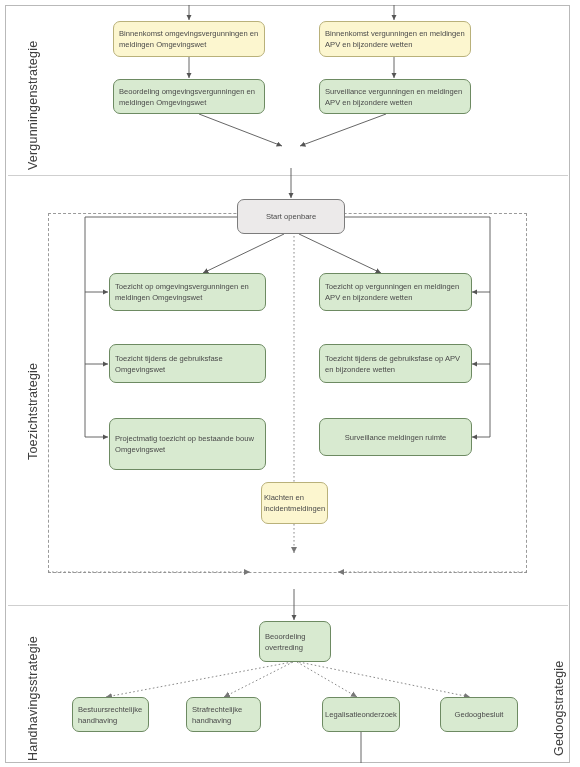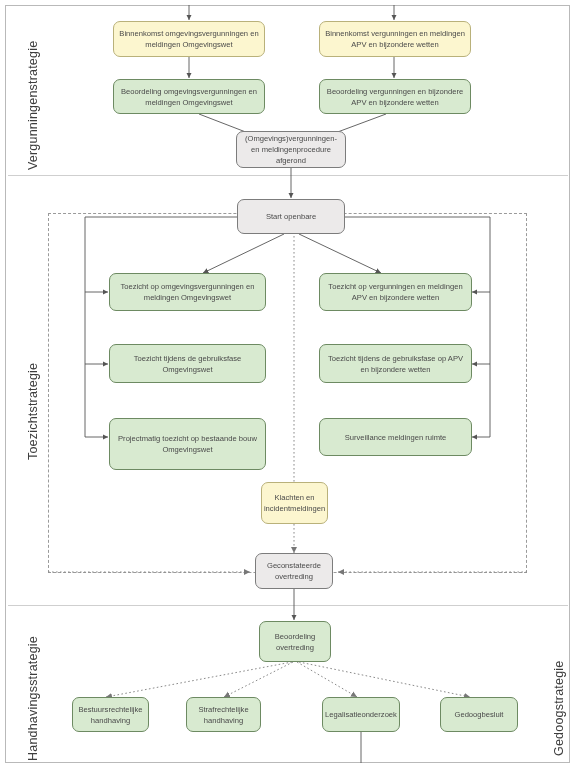--- a/index.html
+++ b/index.html
@@ -12,21 +12,21 @@
 
   .sep{position:absolute;left:8px;width:560px;height:0;border-top:1px solid #cfcfcf;}
 
   .vlabel{position:absolute;color:#3d3d3d;font-size:12.5px;letter-spacing:.2px;
           writing-mode:vertical-rl;transform:rotate(180deg);white-space:nowrap;}
 
   .dashbox{position:absolute;border:1px dashed #9a9a9a;box-sizing:border-box;}
 
   .node{position:absolute;box-sizing:border-box;border-radius:7px;
         border:1px solid #6f6f6f;display:flex;align-items:center;justify-content:center;
-        text-align:center;color:#4a4a4a;font-size:7.6px;line-height:1.45;padding:16px 5px;}
+        color:#4a4a4a;font-size:7.6px;line-height:1.45;padding:16px 5px;}
   .node.yellow{background:#fcf6cf;border-color:#b9b17a;}
   .node.green {background:#d8ead0;border-color:#6d8a62;}
   .node.gray  {background:#eceaea;border-color:#7c7c7c;}
   .node span{display:block;}
 </style>
 </head>
 <body>
 
 <div id="root">
 
@@ -103,26 +103,23 @@
 
   <div class="node yellow" style="left:319px;top:21px;width:152px;height:36px;">
     <span>Binnenkomst vergunningen en meldingen APV en bijzondere wetten</span>
   </div>
 
   <div class="node green" style="left:113px;top:79px;width:152px;height:35px;">
     <span>Beoordeling omgevingsvergunningen en meldingen Omgevingswet</span>
   </div>
 
   <div class="node green" style="left:319px;top:79px;width:152px;height:35px;">
-    <span>Beoordeling vergunningen en bijzondere APV en bijzondere wetten</span>
+    <span>Surveillance vergunningen en meldingen APV en bijzondere wetten</span>
   </div>
 
-  <div class="node gray" style="left:236px;top:131px;width:110px;height:37px;">
-    <span>(Omgevings)vergunningen- en meldingenprocedure afgerond</span>
-  </div>
 
   <div class="node gray" style="left:237px;top:199px;width:108px;height:35px;">
     <span>Start openbare</span>
   </div>
 
   <div class="node green" style="left:109px;top:273px;width:157px;height:38px;">
     <span>Toezicht op omgevingsvergunningen en meldingen Omgevingswet</span>
   </div>
 
   <div class="node green" style="left:319px;top:273px;width:153px;height:38px;">
@@ -142,23 +139,20 @@
   </div>
 
   <div class="node green" style="left:319px;top:418px;width:153px;height:38px;">
     <span>Surveillance meldingen ruimte</span>
   </div>
 
   <div class="node yellow" style="left:261px;top:482px;width:67px;height:42px;">
     <span>Klachten en incidentmeldingen</span>
   </div>
 
-  <div class="node gray" style="left:255px;top:553px;width:78px;height:36px;">
-    <span>Geconstateerde overtreding</span>
-  </div>
 
   <div class="node green" style="left:259px;top:621px;width:72px;height:41px;">
     <span>Beoordeling overtreding</span>
   </div>
 
   <div class="node green" style="left:72px;top:697px;width:77px;height:35px;">
     <span>Bestuursrechtelijke handhaving</span>
   </div>
 
   <div class="node green" style="left:186px;top:697px;width:75px;height:35px;">

